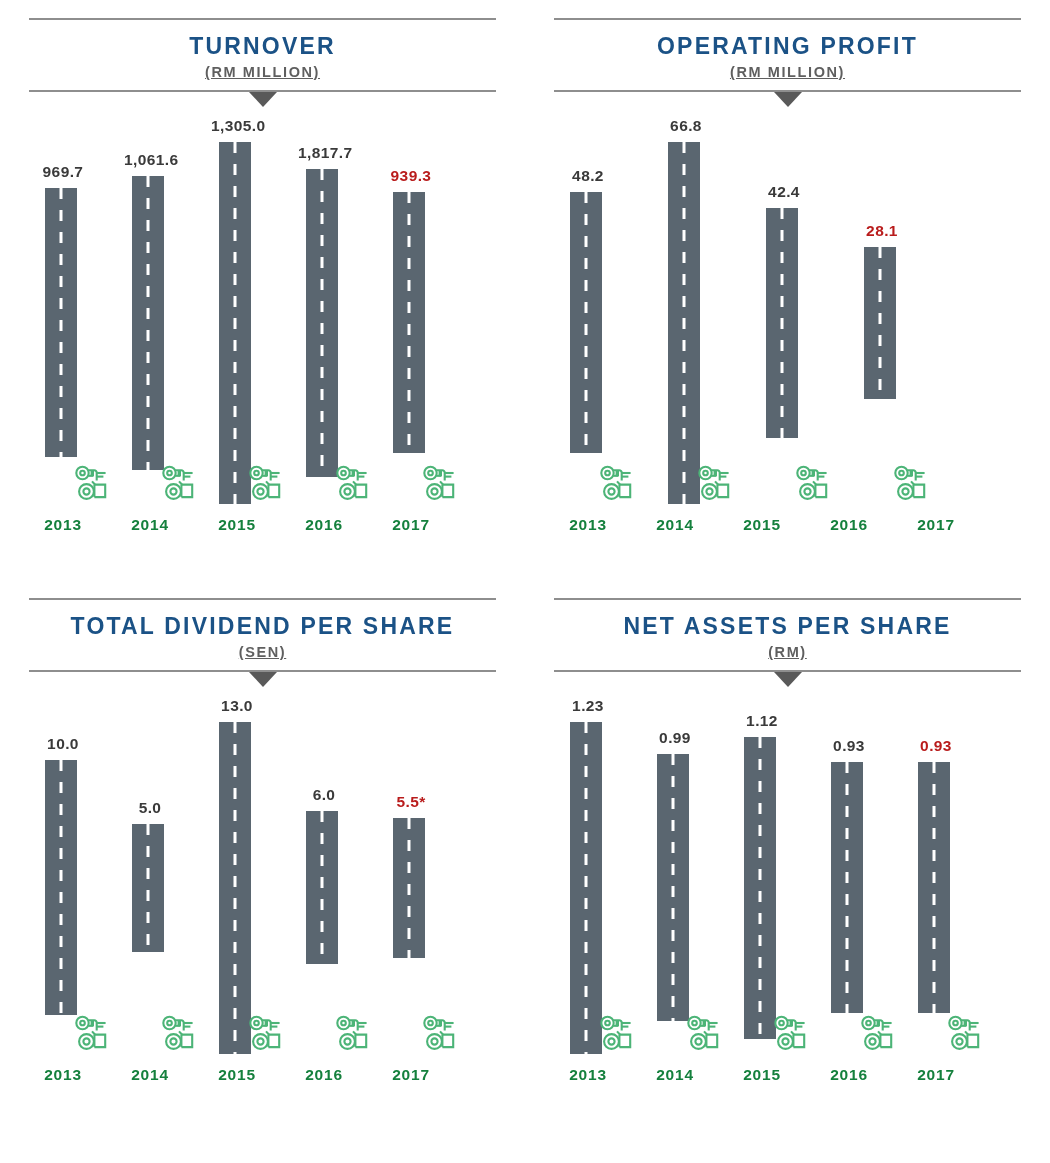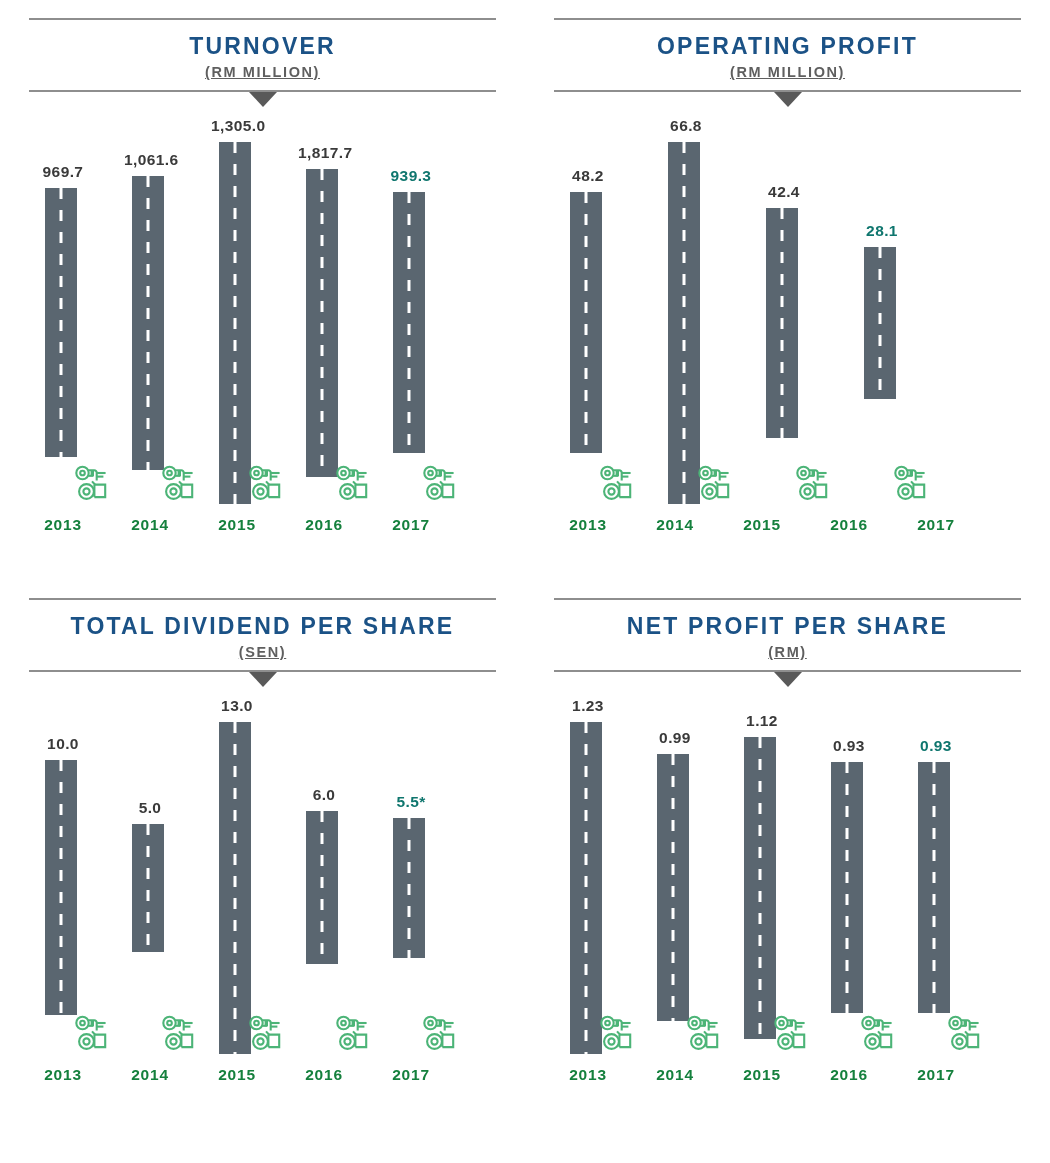--- a/index.html
+++ b/index.html
@@ -104,21 +104,21 @@
   .value {
     font-size: 15.5px;
     font-weight: bold;
     color: #3a3a3a;
     letter-spacing: 0.4px;
     margin-bottom: 7px;
     width: 52px;
     text-align: center;
     margin-left: -8px;
   }
-  .value.highlight { color: #0f766e; }
+  .value.highlight { color: #b91c1c; }
 
   .bar {
     width: 32px;
     background: #5a6670;
     position: relative;
   }
   
   .bar::after {
     content: "";
     position: absolute;
@@ -552,21 +552,21 @@
           <div class="yearcell">
             <span>2017</span>
           </div>
         </div>
     </div>
   </div>
 
   <div class="panel">
     <div class="rule top"></div>
     <div class="titles">
-      <div class="panel-title">NET PROFIT PER SHARE</div>
+      <div class="panel-title">NET ASSETS PER SHARE</div>
       <div class="panel-unit">(RM)</div>
     </div>
     <div class="rule bottom"></div>
     <div class="marker-wrap">
       <div class="marker"></div>
     </div>
 
     <div class="plot short">
       <div class="bars">
           <div class="col">

